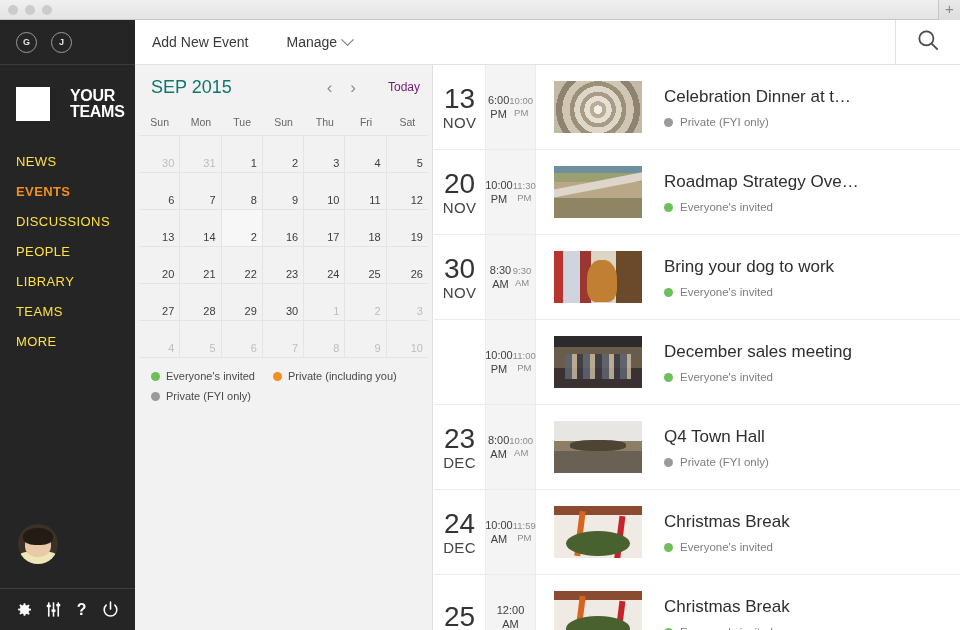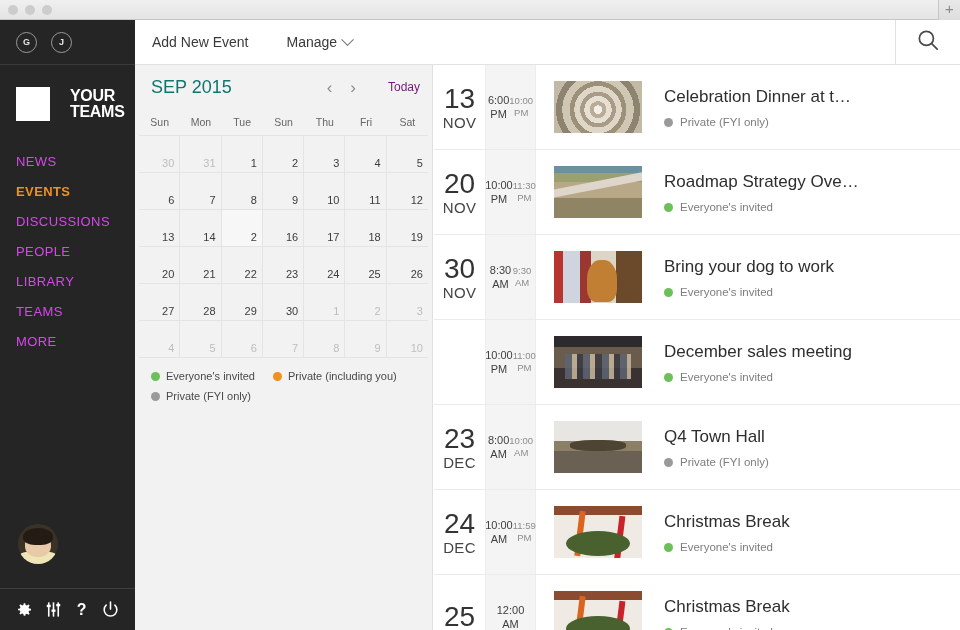--- a/index.html
+++ b/index.html
@@ -47,21 +47,21 @@
   }
   .logo { display: flex; align-items: center; gap: 20px; padding: 22px 0 0 16px; }
   .logo-sq { width: 34px; height: 34px; background: #ffffff; }
   .logo-txt {
     color: #ffffff; font-weight: bold; font-size: 16px;
     line-height: 16px; letter-spacing: -0.3px;
   }
   .nav { margin-top: 26px; }
   .nav a {
     display: block; padding: 0 0 0 16px; height: 30px; line-height: 30px;
-    font-size: 13px; letter-spacing: 0.4px; color: #d946ef;
+    font-size: 13px; letter-spacing: 0.4px; color: #fde047;
     text-decoration: none; cursor: pointer;
   }
   .nav a.active { color: #f0901e; font-weight: bold; }
 
   .avatar {
     position: absolute; left: 18px; bottom: 66px;
     width: 40px; height: 40px; border-radius: 50%;
     background: #3a3226; overflow: hidden;
   }
   .avatar .face {

